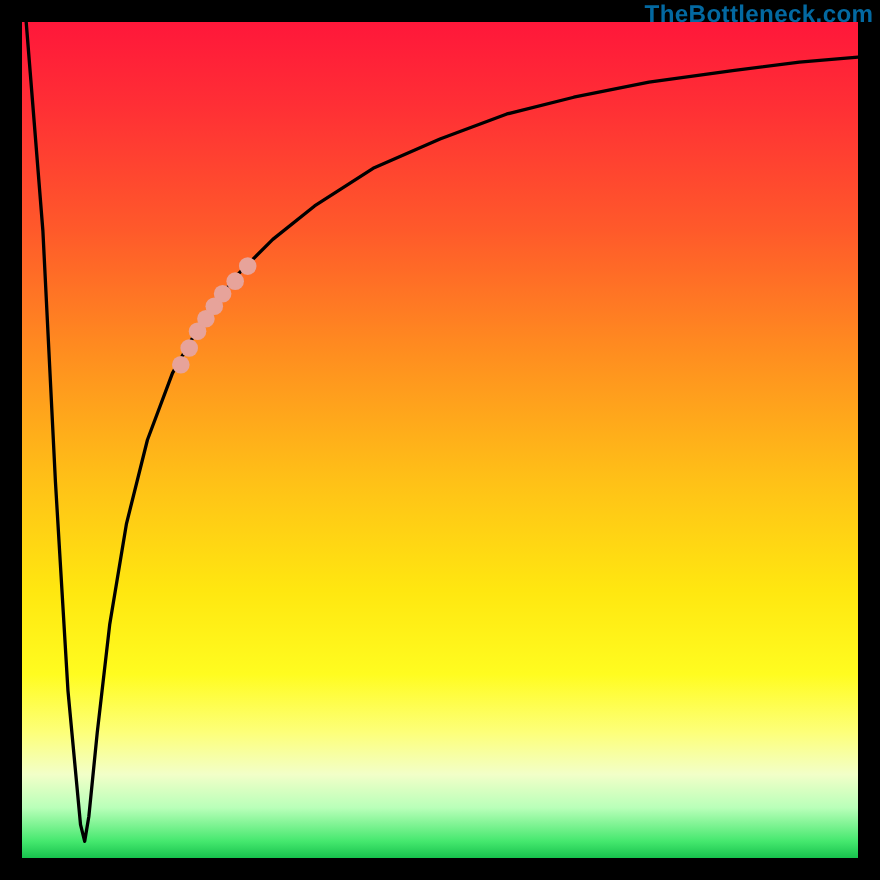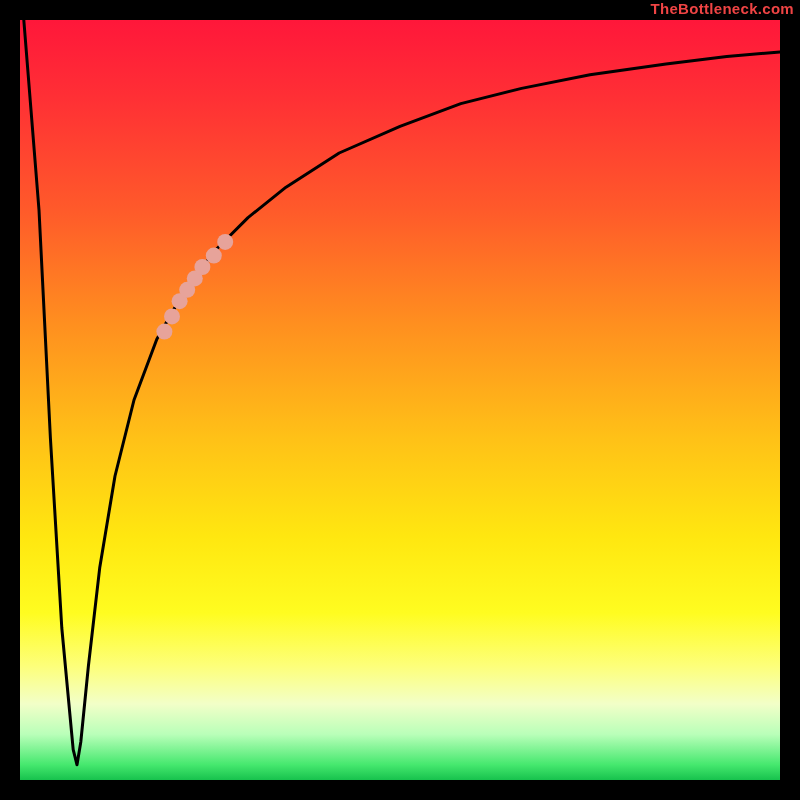--- a/index.html
+++ b/index.html
@@ -45,22 +45,22 @@
     left: 0;
     top: 0;
     width: 760px;
     height: 760px;
     overflow: visible;
   }
   .attribution {
     position: absolute;
     top: 0px;
     right: 6px;
-    color: #ef4444;
-    font-size: 15px;
+    color: #0369a1;
+    font-size: 22px;
     font-weight: 600;
     letter-spacing: 0.3px;
   }
 </style>
 </head>
 <body>
 
 <div class="frame">
 
   <div class="plot-area">

